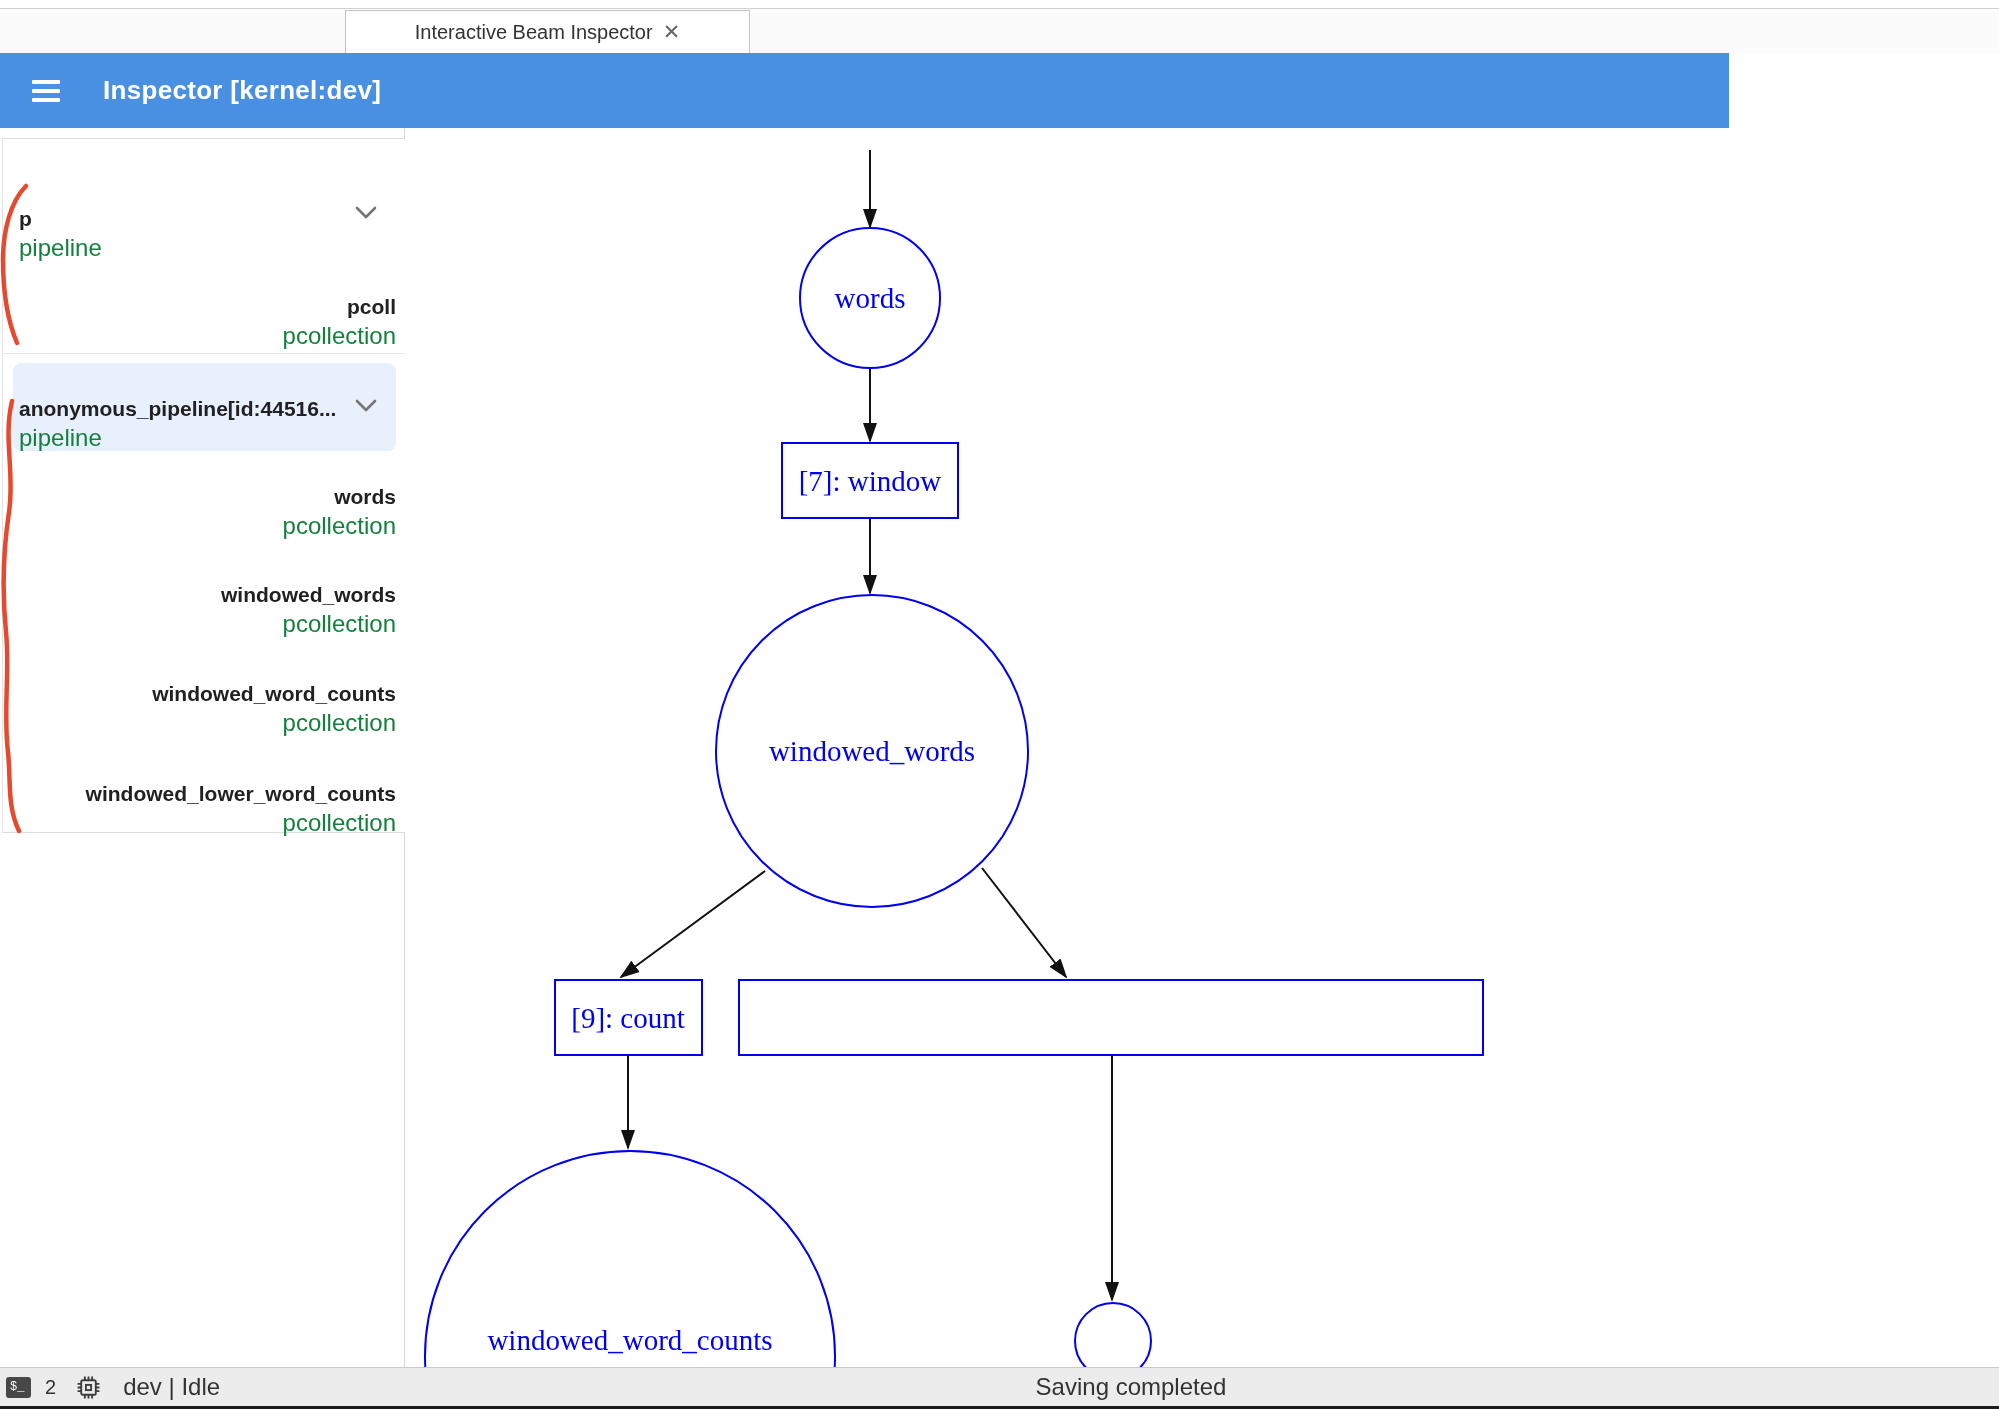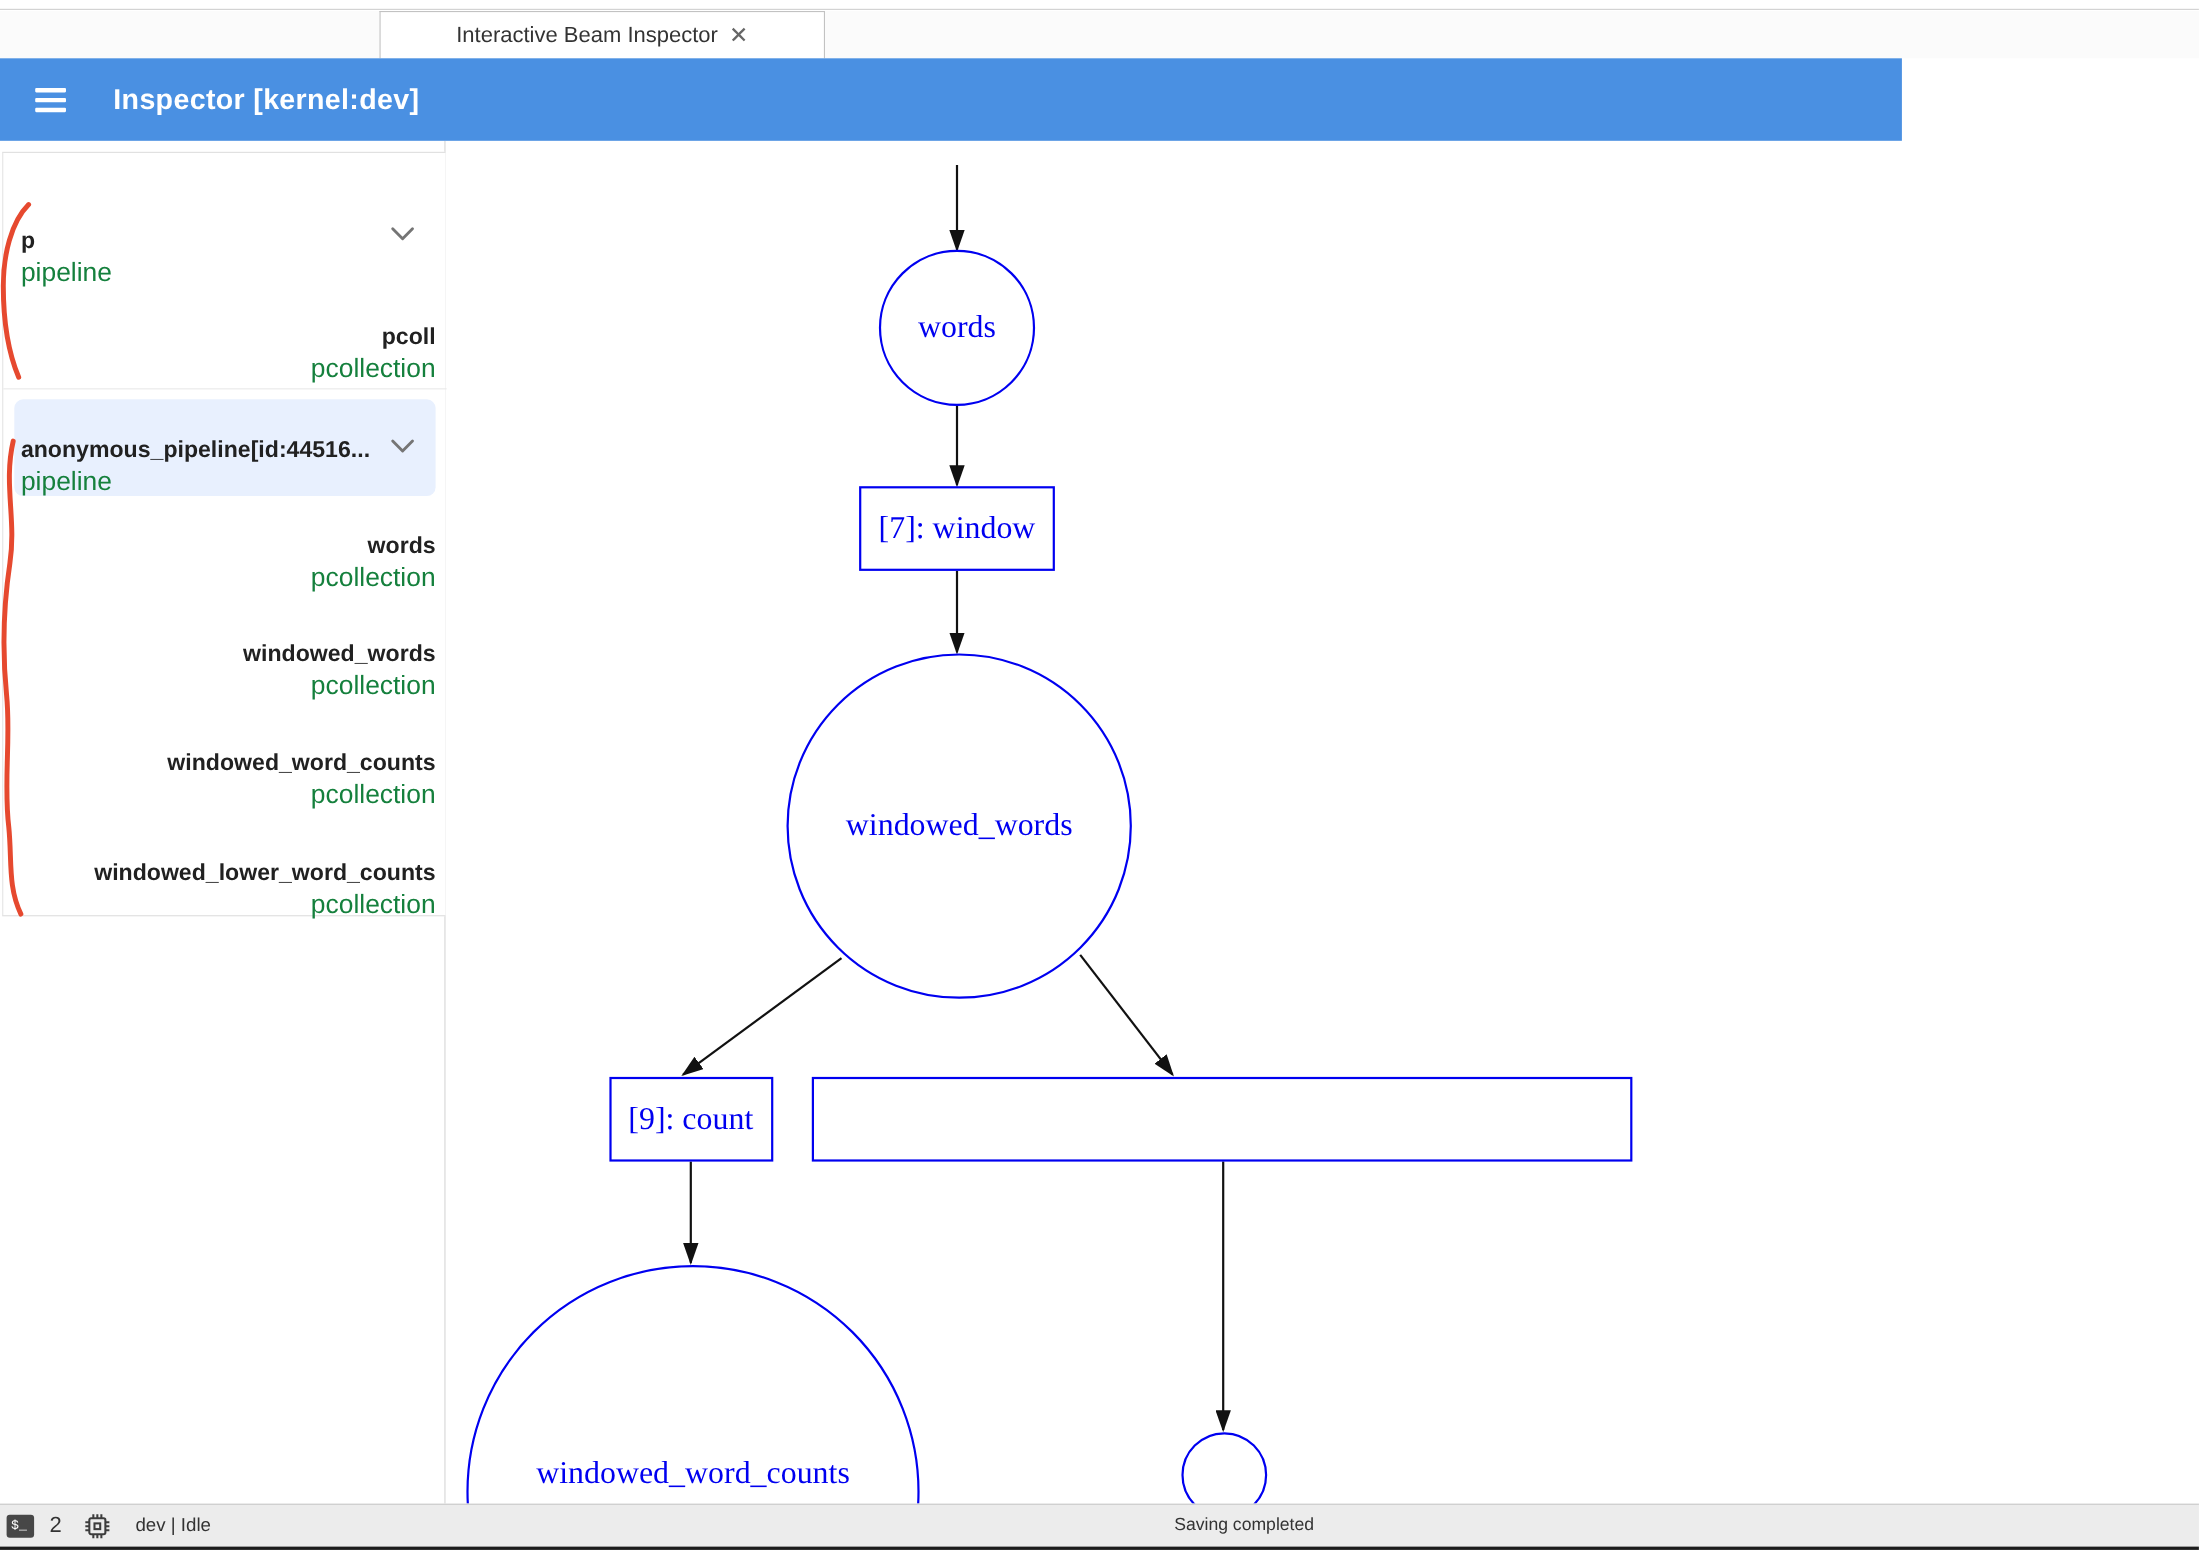--- a/index.html
+++ b/index.html
@@ -43,22 +43,22 @@
   .gl { position:absolute; transform:translate(-50%,-50%); font-family:"Liberation Serif", serif; font-size:29px; color:#0000f0; white-space:nowrap; pointer-events:none; }
 
   svg.overlay { position:absolute; left:0; top:0; width:1999px; height:1367px; pointer-events:none; }
 
   
   .statusbar { position:absolute; left:0; top:1367px; width:1999px; height:39px; background:#ececec; border-top:1px solid #c9c9c9; z-index:20; display:flex; align-items:center; }
   .bottomedge { position:absolute; left:0; top:1406px; width:1999px; height:3px; background:#1c1c1c; z-index:21; }
   .term-ico { width:25px; height:21px; background:#474747; border-radius:3px; margin-left:6px; color:#ffffff; font-family:"Liberation Mono", monospace; font-size:12px; line-height:21px; padding-left:4px; cursor:pointer; }
   .st-num { font-size:20px; color:#333333; margin-left:14px; }
   .cpu-ico { margin-left:20px; cursor:pointer; }
-  .st-kernel { font-size:17px; color:#333333; margin-left:22px; cursor:pointer; }
-  .st-msg { position:absolute; left:1131px; transform:translateX(-50%); font-size:16px; color:#333333; }
+  .st-kernel { font-size:24px; color:#333333; margin-left:22px; cursor:pointer; }
+  .st-msg { position:absolute; left:1131px; transform:translateX(-50%); font-size:24px; color:#333333; }
 </style>
 </head>
 <body>
 
 <div class="content">
 
   <div class="sidebar">
     <div class="listbox">
 
       <div class="hl"></div>

